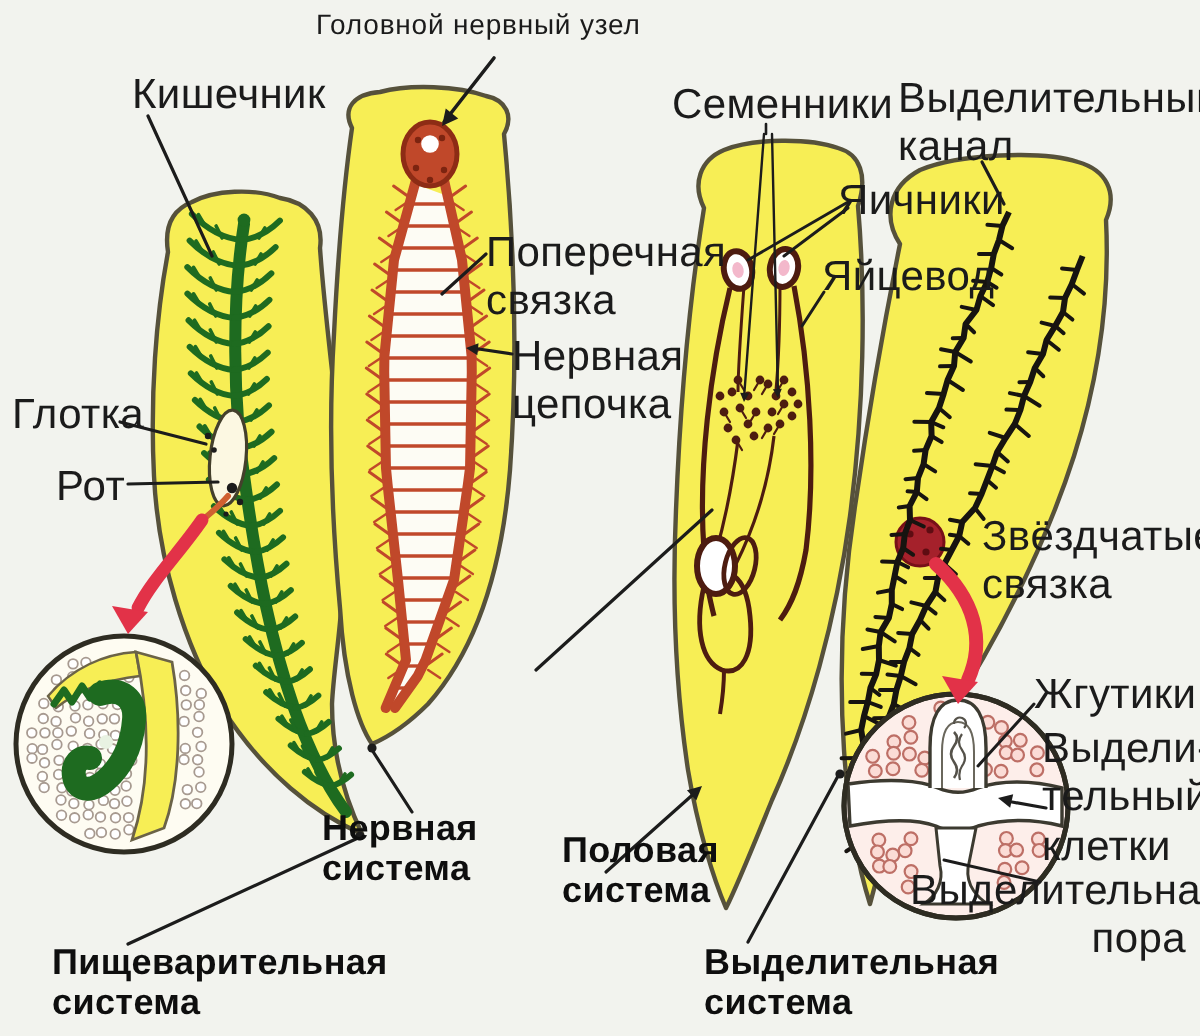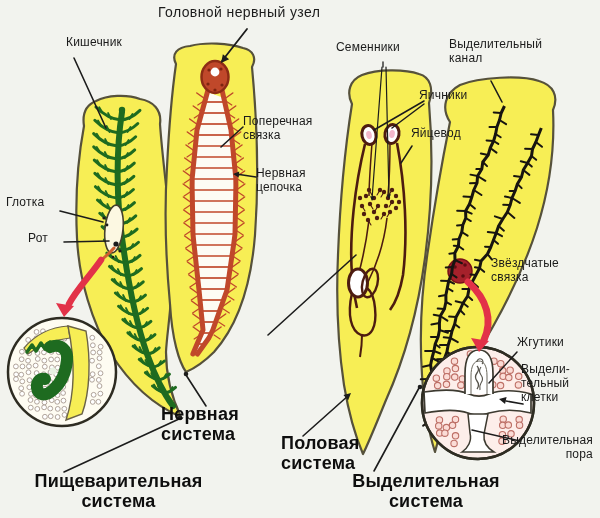--- a/index.html
+++ b/index.html
@@ -1,25 +1,25 @@
 <!DOCTYPE html>
 <html><head>
 <meta charset="utf-8">
 <style>
   html,body{margin:0;padding:0}
   body{width:600px;height:518px;position:relative;overflow:hidden;
        background:#f2f3ee;font-family:"Liberation Sans",sans-serif}
   #stage{position:absolute;left:0;top:0;width:600px;height:518px}
   svg{position:absolute;left:0;top:0}
-  .lbl{position:absolute;color:#1b1b1b;font-size:12px;line-height:1.16;
+  .lbl{position:absolute;color:#1b1b1b;font-size:21px;line-height:1.16;
        white-space:pre-line;letter-spacing:.2px}
   .ttl{font-size:14px;letter-spacing:.4px}
   .sys{position:absolute;color:#0e0e0e;font-size:18px;font-weight:bold;
        line-height:1.12;white-space:pre-line;letter-spacing:.2px}
-  .c{text-align:center}
+  .c{text-align:left}
   .r{text-align:right}
 </style>
 </head>
 <body>
 
 <div id="stage">
   <svg id="art" width="600" height="518" viewBox="0 0 600 518">
     <g id="worm-digestive">
         <path d="M 84 126 C 82 113 86 105 96 101 C 107 95 127 94 140 99 C 153 101 162 110 160 124 C 163 168 171 216 172 260 C 173 303 167 330 166 352 C 166 376 172 398 181 417 C 158 407 132 387 111 354 C 92 322 79 280 77 238 C 75 198 78 158 84 126 Z" fill="#f7ee55" stroke="#56513b" stroke-width="2.2" stroke-linejoin="round"></path>
         <path d="M 122 112 C 116 150 116 200 123 245 C 129 288 136 322 147 354 C 156 379 164 394 173 406" fill="none" stroke="#1e6b20" stroke-width="6" stroke-linecap="round"></path>
@@ -632,17 +632,17 @@
   <div class="lbl" style="left:521px;top:363px">Выдели-
 тельный
 клетки</div>
   <div class="lbl r" style="left:455px;top:434px;width:138px">Выделительная
 пора</div>
 
   <div class="sys c" style="left:26px;top:471px;width:185px">Пищеварительная
 система</div>
   <div class="sys" style="left:161px;top:404px">Нервная
 система</div>
-  <div class="sys" style="left:281px;top:433px">Половая
+  <div class="sys" style="left:281px;top:415px">Половая
 система</div>
   <div class="sys c" style="left:352px;top:471px;width:148px">Выделительная
 система</div>
 </div>
 
 </body></html>

